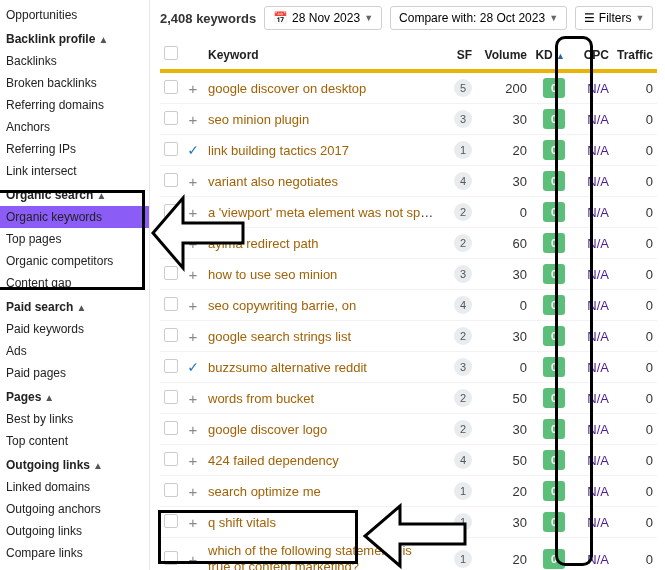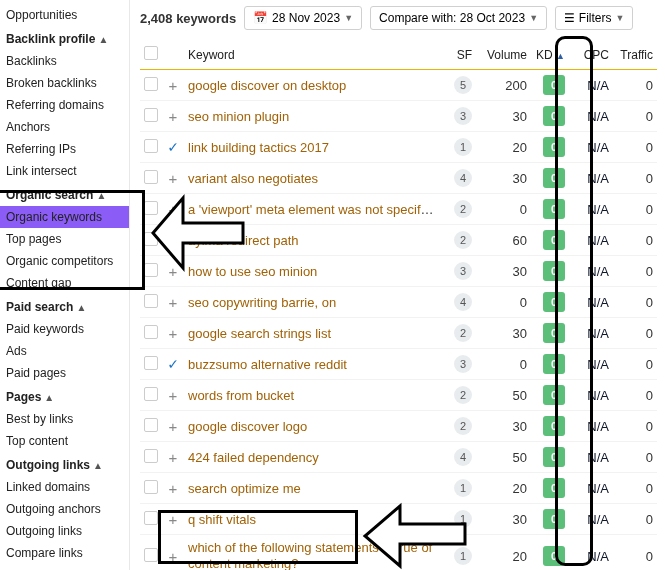--- a/index.html
+++ b/index.html
@@ -1,37 +1,37 @@
 <!DOCTYPE html>
 <html><head>
 <meta charset="utf-8">
 <style>
   * { box-sizing: border-box; margin: 0; padding: 0; }
   body { font-family: -apple-system, Arial, sans-serif; font-size: 13px; color: #333; background: #fff; width: 665px; height: 570px; overflow: hidden; position: relative; }
   .layout { display: flex; height: 570px; }
-  .sidebar { width: 130px; border-right: 1px solid #e8e8e8; padding: 4px 0; background: #fff; overflow: hidden; }
+  .sidebar { width: 150px; border-right: 1px solid #e8e8e8; padding: 4px 0; background: #fff; overflow: hidden; }
   .side-item { padding: 4px 6px; font-size: 12px; color: #222; cursor: pointer; white-space: nowrap; }
   .side-group { padding: 6px 6px 4px; font-size: 12px; font-weight: 700; color: #222; cursor: pointer; }
   .side-group .caret { font-size: 10px; margin-left: 3px; color: #555; }
   .main { flex: 1; padding: 6px 8px 0 10px; overflow: hidden; }
   .toolbar { display: flex; align-items: center; gap: 8px; margin-bottom: 10px; }
   .kw-count { font-weight: 700; font-size: 13px; }
   .btn { border: 1px solid #d0d0d0; background: #fff; border-radius: 3px; padding: 4px 8px; font-size: 12px; cursor: pointer; display: inline-flex; align-items: center; gap: 4px; }
   .btn .caret-d { font-size: 9px; color: #666; }
   table { width: 100%; border-collapse: collapse; table-layout: fixed; }
-  th { text-align: left; font-weight: 400; font-size: 12px; padding: 6px 4px; border-bottom: 1px solid #eab308; color: #222; }
+  th { text-align: left; font-weight: 700; font-size: 12px; padding: 6px 4px; border-bottom: 4px solid #eab308; color: #222; }
   th.right, td.right { text-align: right; }
   td { padding: 5px 4px; border-bottom: 1px solid #f2f2f2; font-size: 13px; vertical-align: middle; white-space: nowrap; overflow: hidden; text-overflow: ellipsis; }
   .cb { width: 14px; height: 14px; border: 1px solid #ccc; border-radius: 2px; display: inline-block; }
   .plus { color: #888; font-weight: 400; font-size: 15px; display: inline-block; width: 14px; text-align: center; }
   .check { color: #1a73c7; font-size: 14px; display: inline-block; width: 14px; text-align: center; }
   .kw-link { color: #a16207; text-decoration: none; cursor: pointer; }
   .sf-badge { display: inline-block; min-width: 18px; height: 18px; border-radius: 9px; background: #e9ecef; color: #555; font-size: 11px; line-height: 18px; text-align: center; padding: 0 5px; }
   .kd-badge { display: inline-block; min-width: 22px; height: 20px; border-radius: 3px; background: #5bbf7a; color: #fff; font-size: 11px; line-height: 20px; text-align: center; font-weight: 600; }
-  .na { color: #0f172a; }
+  .na { color: #4c1d95; }
   
   .box-anno { position: absolute; border: 3px solid #000; pointer-events: none; z-index: 50; }
   .box-org { left: -1px; top: 190px; width: 146px; height: 100px; border-left: none; }
   .box-kd  { left: 555px; top: 36px; width: 38px; height: 530px; border-radius: 10px; }
   .box-one { left: 158px; top: 510px; width: 200px; height: 54px; }
   .arrow { position: absolute; z-index: 60; pointer-events: none; }
   .kw-wrap { white-space: normal; line-height: 1.25; }
 </style>
 </head>
 <body>

